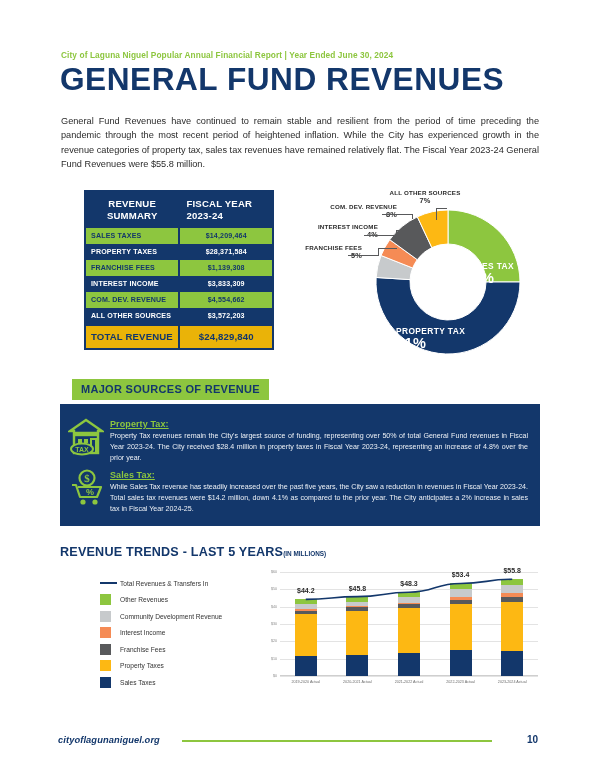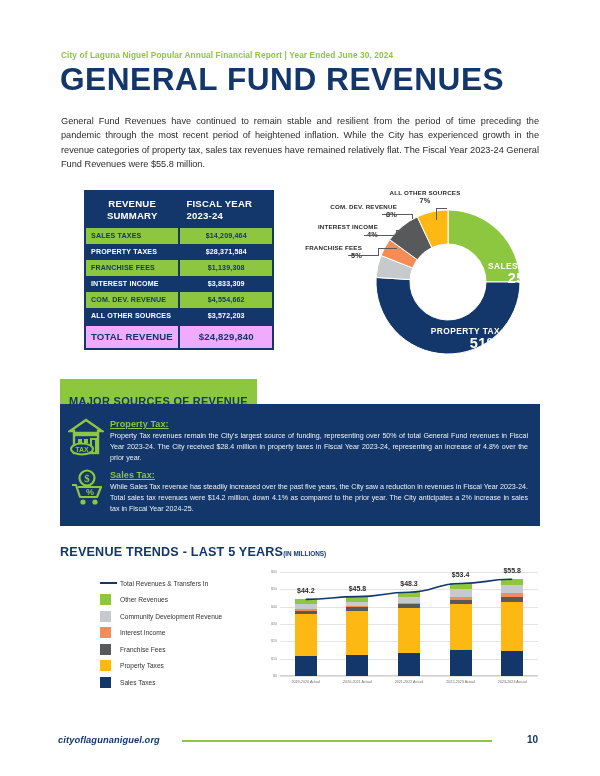--- a/index.html
+++ b/index.html
@@ -49,46 +49,46 @@
   .rev-table .hdr.right { text-align: left; }
   .rev-table tr td {
     font-size: 7.1px; font-weight: 700; letter-spacing: .15px;
     height: 16px; line-height: 16px;
   }
   .rev-table td.lbl { padding-left: 5px; }
   .rev-table td.val { text-align: center; }
   .row-green td { background: #8DC63F; color: #13376B; }
   .row-navy td  { background: #13376B; color: #ffffff; }
   .rev-table tr.total td {
-    background: #f0abfc; color: #13376B; font-size: 9.6px;
+    background: #eab308; color: #13376B; font-size: 9.6px;
     height: 22px; line-height: 22px; border-top: 2px solid #13376B;
   }
   .rev-table td.val, .rev-table th.right { border-left: 2px solid #13376B; }
 
   
   .donut-wrap { position: absolute; left: 296px; top: 186px; width: 250px; height: 180px; }
   .donut-lbl {
     position: absolute; font-size: 6.2px; font-weight: 700;
     color: #2B2B2B; letter-spacing: .2px; text-align: right; line-height: 8px;
   }
   .donut-lbl .pct { display: block; font-size: 7.4px; }
   .lead { position: absolute; background: #58595B; }
 
   .slice-text {
-    position: absolute; text-align: right; font-weight: 700;
+    position: absolute; text-align: left; font-weight: 700;
     letter-spacing: .4px; line-height: 12px;
   }
   .slice-text .big { display: block; font-size: 14.5px; }
 
   
   .ms-head {
-    position: absolute; left: 60px; top: 379px;
+    position: absolute; left: 72px; top: 379px;
     background: #8DC63F; color: #13376B;
     font-size: 11px; font-weight: 700; letter-spacing: .3px;
-    padding: 16px 9px 5px 9px;
+    padding: 4px 9px 5px 9px;
   }
   .ms-panel {
     position: absolute; left: 60px; top: 404px;
     width: 480px; height: 122px; background: #13376B;
   }
   .ms-item { position: absolute; color: #fff; }
   .ms-title {
     font-size: 9px; font-weight: 700; color: #8DC63F;
     text-decoration: underline; margin-bottom: 2px; letter-spacing: .1px;
   }

